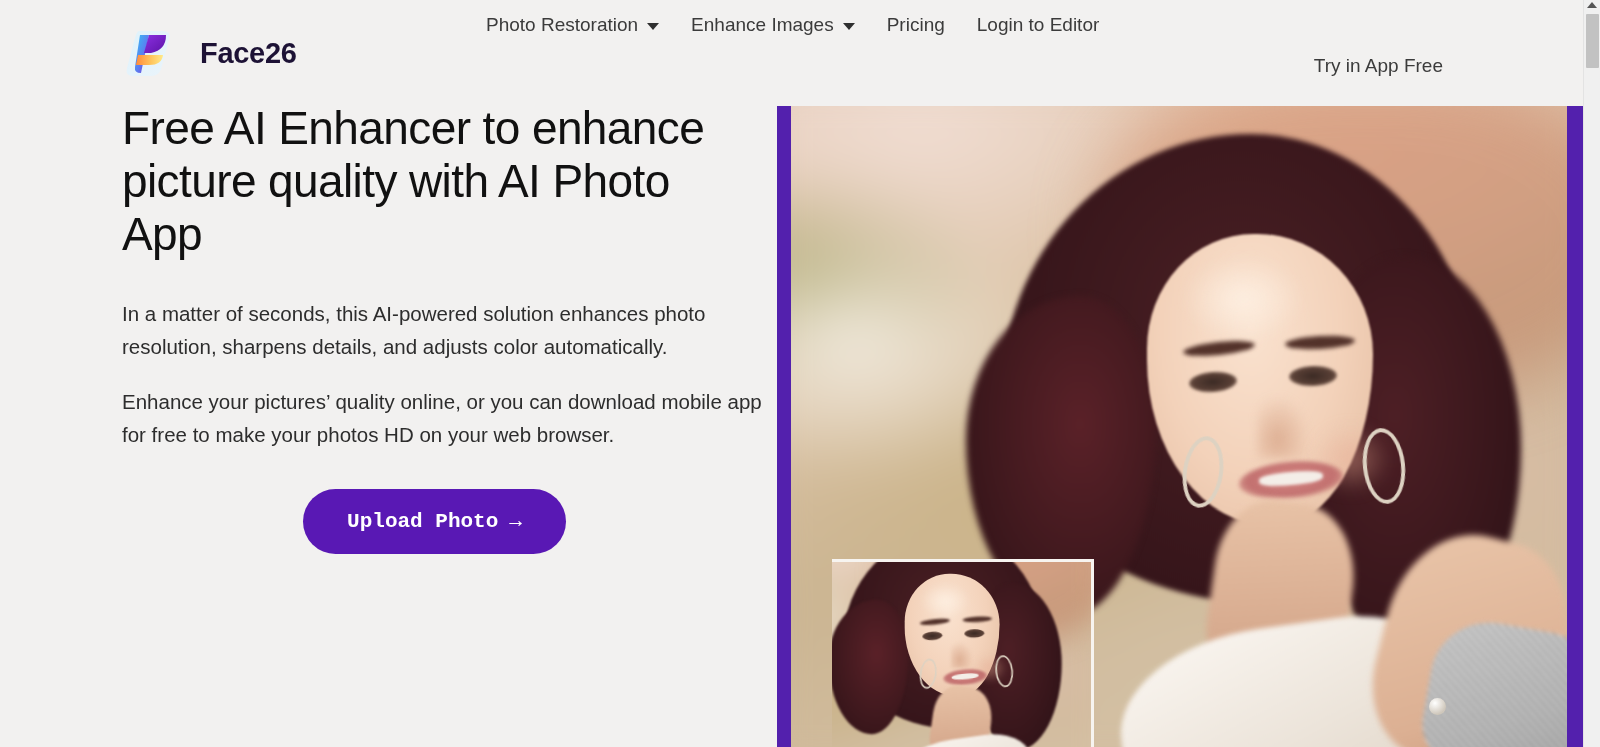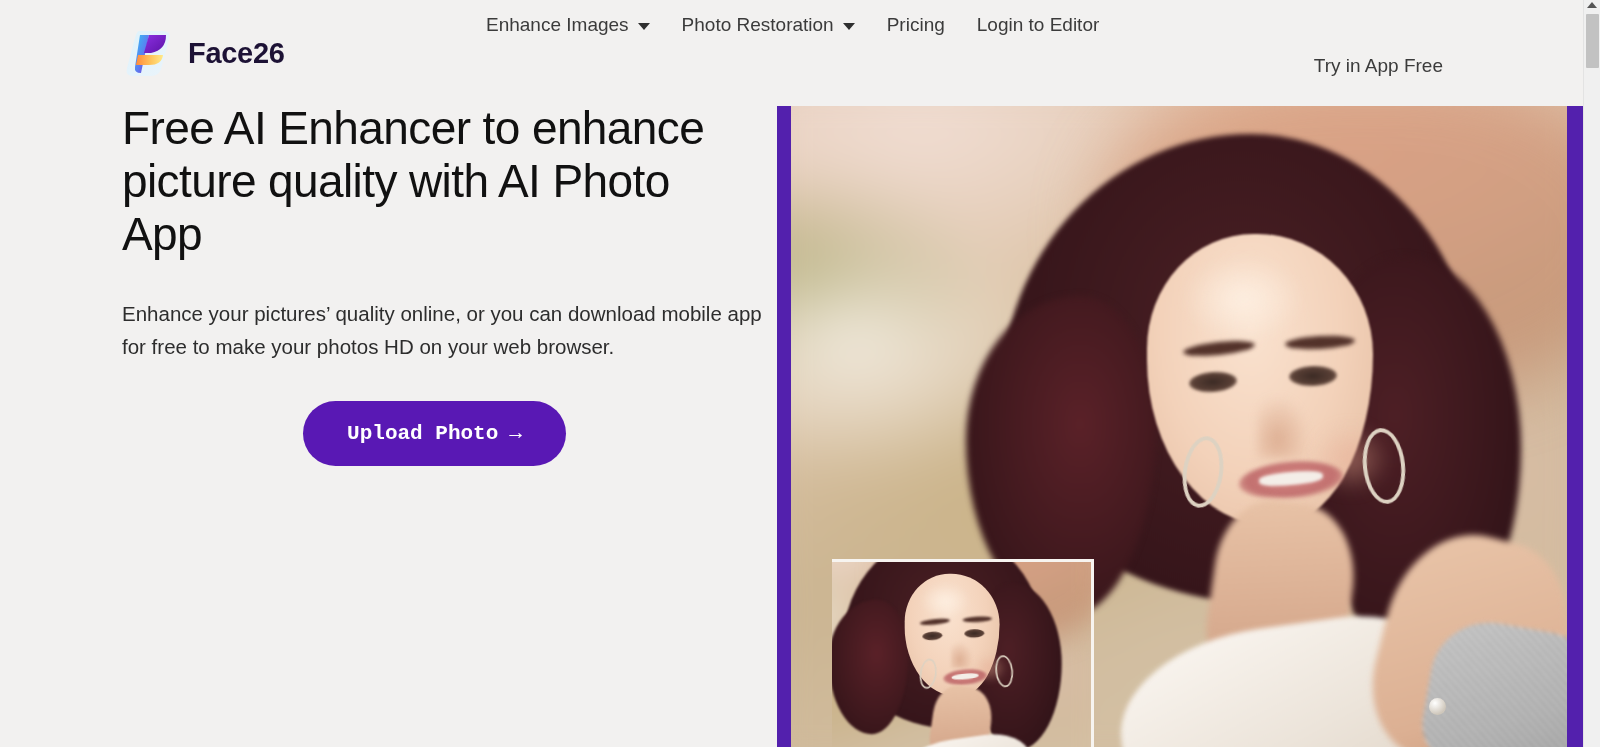--- a/index.html
+++ b/index.html
@@ -25,21 +25,21 @@
     width: 1583px;
     height: 105px;
     background: #f2f1f0;
   }
   .logo-wrap {
     position: absolute;
     left: 122px;
     top: 26px;
     display: flex;
     align-items: center;
-    gap: 12px;
+    gap: 24px;
   }
   .logo-mark {
     width: 54px;
     height: 54px;
     position: relative;
   }
   .logo-text {
     font-size: 29px;
     font-weight: 700;
     color: #1d1235;
@@ -408,41 +408,42 @@
           <path d="M18 9 L27 9 L19 47 Q12 47 13 41 Z" fill="url(#gBlue)"></path>
           <path d="M27 9 L44 9 Q44 24 29 27 L22 27 Z" fill="url(#gPurp)"></path>
           <path d="M16 29 L41 29 Q40 39 27 39 L14 39 Z" fill="url(#gWarm)"></path>
         </svg>
       </div>
       <span class="logo-text">Face26</span>
     </div>
 
     <nav class="nav-primary">
       <div class="nav-item">
+        <span>Photo Restoration</span>
+        <span class="caret"></span>
+      </div>
+      <div class="nav-item">
         <span>Enhance Images</span>
-        <span class="caret"></span>
-      </div>
-      <div class="nav-item">
-        <span>Photo Restoration</span>
         <span class="caret"></span>
       </div>
       <div class="nav-item">
         <span>Pricing</span>
       </div>
       <div class="nav-item">
         <span>Login to Editor</span>
       </div>
     </nav>
 
     <div class="nav-secondary">Try in App Free</div>
   </div>
 
   <div class="hero-left">
     <h1 class="hero-title">Free AI Enhancer to enhance picture quality with AI Photo App</h1>
     <div class="hero-paras">
+      <p class="hero-para">In a matter of seconds, this AI-powered solution enhances photo resolution, sharpens details, and adjusts color automatically.</p>
       <p class="hero-para">Enhance your pictures’ quality online, or you can download mobile app for free to make your photos HD on your web browser.</p>
     </div>
     <div class="cta-row">
       <button class="cta-button">
         <span>Upload Photo</span>
         <span class="cta-arrow">→</span>
       </button>
     </div>
   </div>
 

